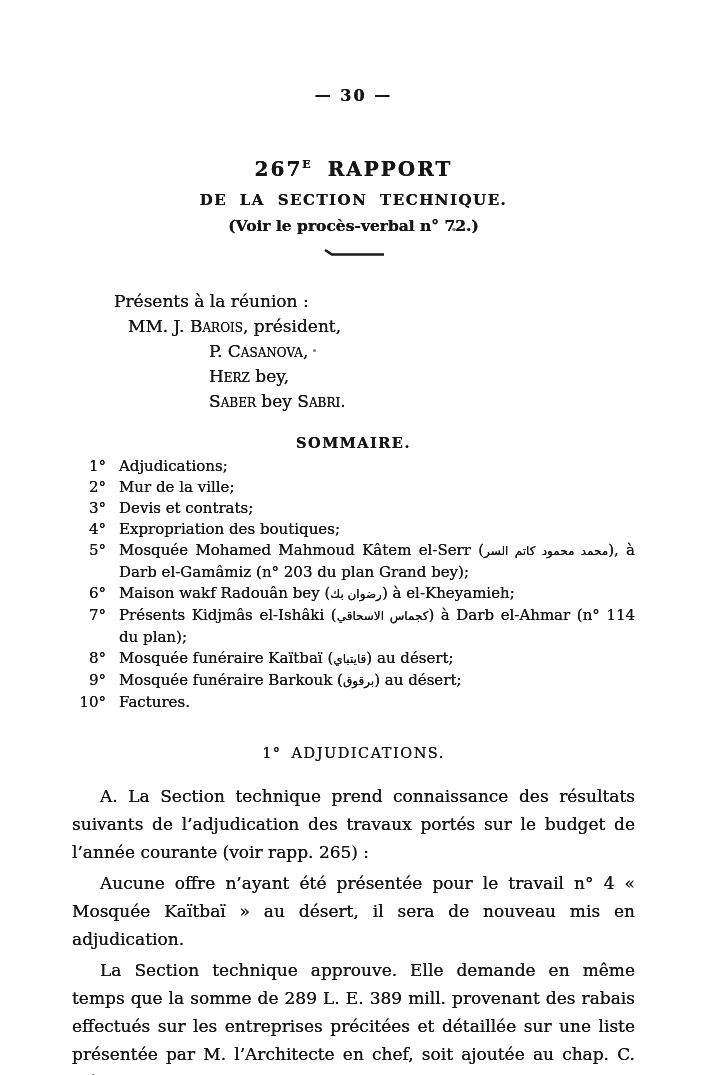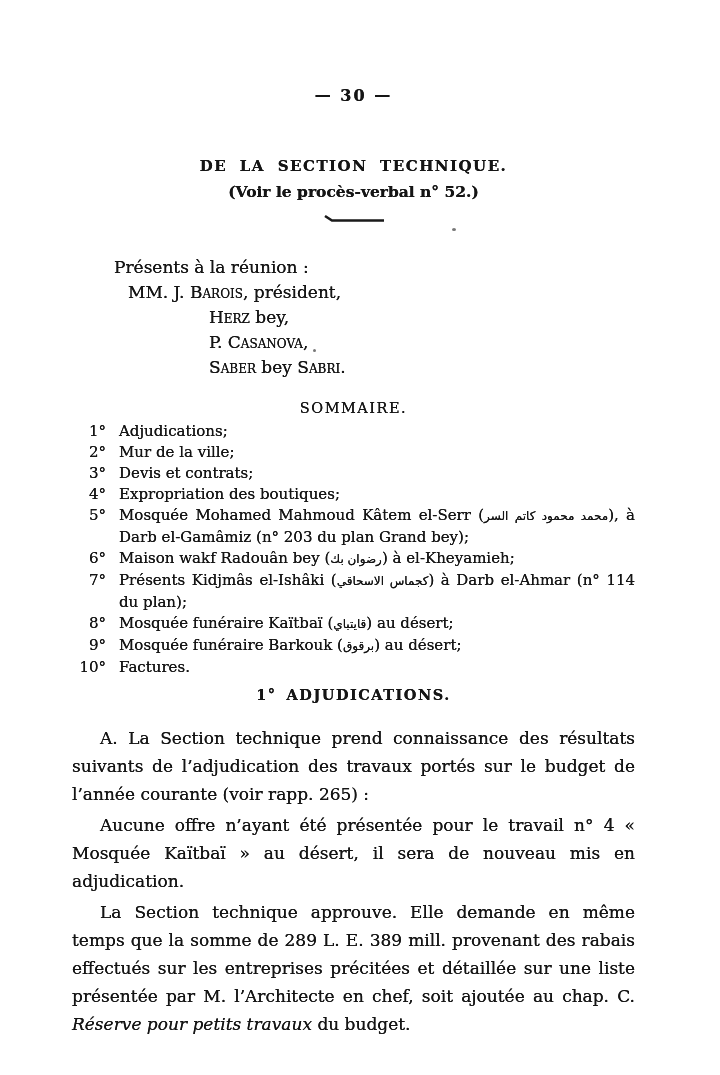--- a/index.html
+++ b/index.html
@@ -20,57 +20,58 @@
   .title1{font-size:20px;font-weight:bold;letter-spacing:2px;word-spacing:8px;}
   .title1 sup{font-size:11px;font-weight:bold;vertical-align:super;letter-spacing:0;}
   .title2{margin-top:10px;font-size:15px;font-weight:bold;letter-spacing:1.5px;word-spacing:6px;}
   .title3{margin-top:7px;font-size:15.5px;font-weight:600;}
   .divider-wrap{margin-top:9px;text-align:center;}
   .attendees{margin-top:26px;font-size:17px;line-height:25px;}
   .attendees .intro{margin-left:42px;}
   .attendees .m-first{margin-left:56px;}
   .attendees .m-rest{margin-left:137px;}
   .sc{font-variant:small-caps;}
-  .sommaire-heading{margin-top:20px;font-size:14.5px;font-weight:normal;letter-spacing:1.5px;}
+  .sommaire-heading{margin-top:20px;font-size:14.5px;font-weight:bold;letter-spacing:1.5px;}
   .sommaire{margin-top:5px;font-size:15px;line-height:21px;}
   .s-item{display:flex;}
   .s-num{flex:0 0 34px;text-align:right;padding-right:13px;white-space:nowrap;}
   .s-text{flex:1;text-align:justify;}
   .ar{font-family:"DejaVu Sans",sans-serif;font-size:12px;direction:rtl;unicode-bidi:isolate;letter-spacing:0;}
-  .section-heading{margin-top:8px;font-size:14.5px;font-weight:bold;letter-spacing:1.5px;}
+  .section-heading{margin-top:32px;font-size:14.5px;font-weight:normal;letter-spacing:1.5px;}
   .section-heading .deg{margin-right:10px;}
   .paragraphs{margin-top:21px;font-size:17px;line-height:28px;}
   .paragraphs p{margin:0 0 3px 0;text-align:justify;text-indent:28px;}
   .ital{font-style:italic;}
   .speck{position:absolute;background:#555;border-radius:50%;opacity:.8;}
   .speck1{left:452px;top:228px;width:4px;height:3px;}
   .speck2{left:313px;top:349px;width:3px;height:3px;}
 </style>
 </head>
 <body>
 
 <div class="page">
 
   <div class="center pagenum">— 30 —</div>
 
   <div class="title-block center">
+    <div class="title1"><span>267</span><sup>E</sup> <span>RAPPORT</span></div>
     <div class="title2">DE LA SECTION TECHNIQUE.</div>
-    <div class="title3">(Voir le procès-verbal n° 52.)</div>
+    <div class="title3">(Voir le procès-verbal n° 72.)</div>
     <div class="divider-wrap">
       <svg width="66" height="12" viewBox="0 0 66 12">
         <path d="M4 3 L11 7.5 L63 7.5" stroke="#1a1a1a" stroke-width="2.6" fill="none"></path>
       </svg>
     </div>
   </div>
 
   <div class="attendees">
     <div class="intro">Présents à la réunion :</div>
     <div class="m-first"><span>MM. J. </span><span class="sc">Barois</span><span>, président,</span></div>
+    <div class="m-rest"><span>P. </span><span class="sc">Casanova</span><span>,</span></div>
     <div class="m-rest"><span class="sc">Herz</span><span> bey,</span></div>
-    <div class="m-rest"><span>P. </span><span class="sc">Casanova</span><span>,</span></div>
     <div class="m-rest"><span class="sc">Saber</span><span> bey </span><span class="sc">Sabri</span><span>.</span></div>
   </div>
 
   <div class="center sommaire-heading">SOMMAIRE.</div>
 
   <div class="sommaire">
     <div class="s-item">
       <span class="s-num">1°</span>
       <span class="s-text">Adjudications;</span>
     </div>

